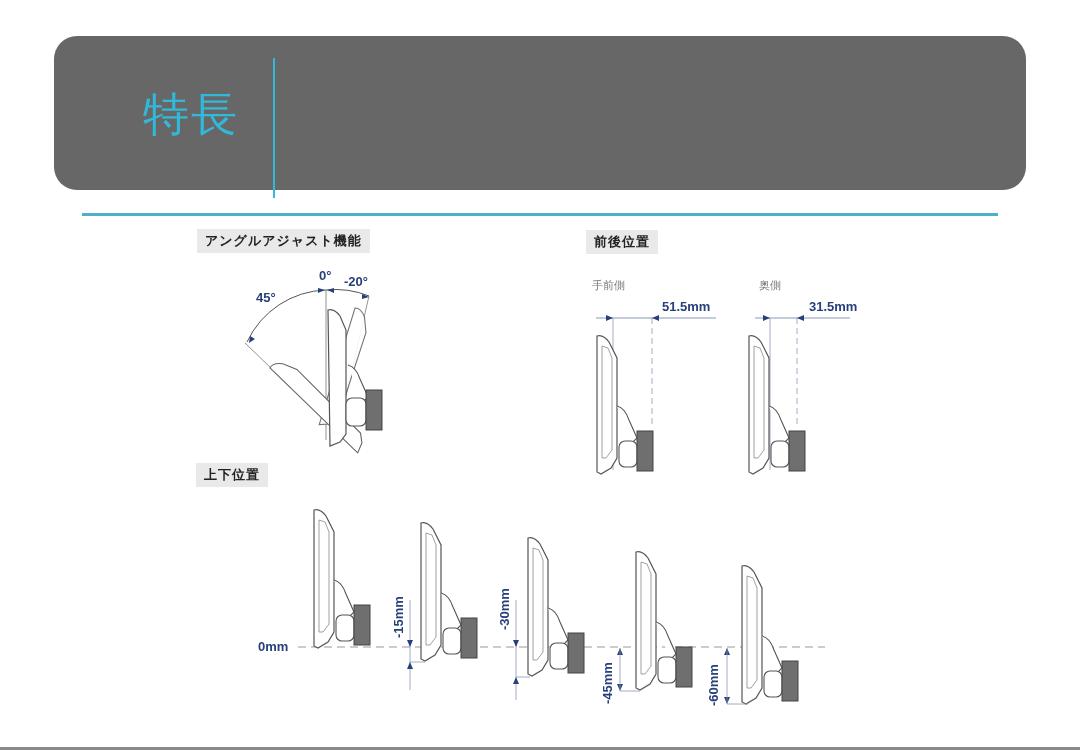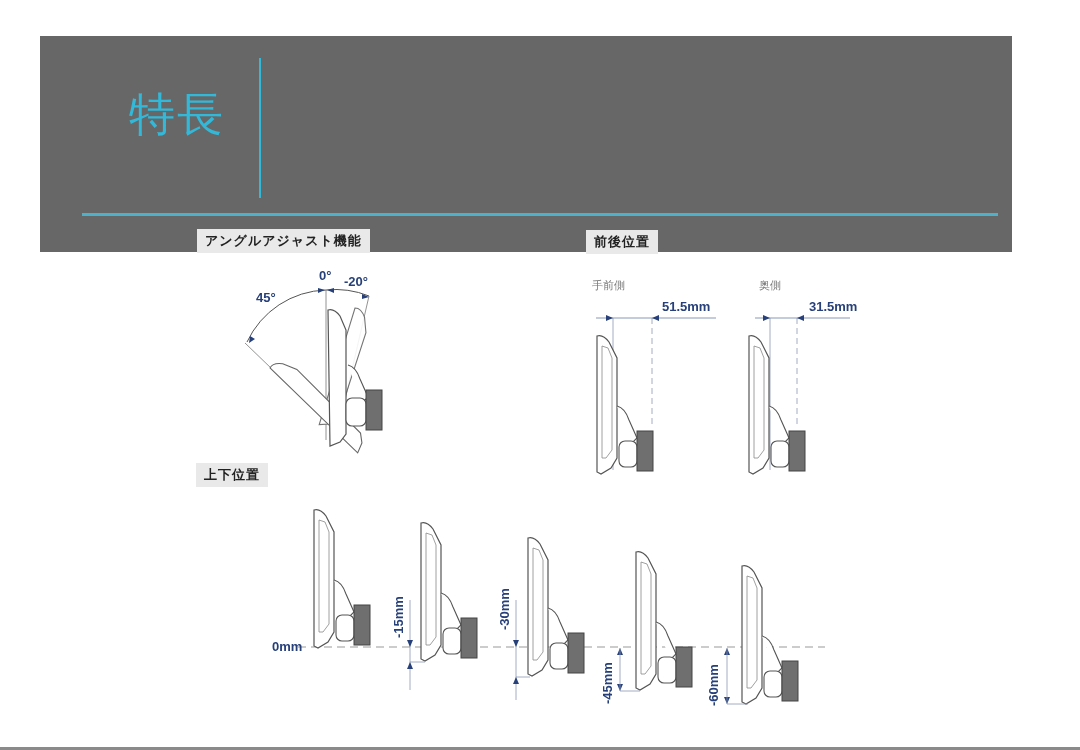--- a/index.html
+++ b/index.html
@@ -1,22 +1,23 @@
 <!DOCTYPE html>
 <html><head>
 <meta charset="utf-8">
 <style>
   html, body { margin: 0; padding: 0; }
   body {
     width: 1080px; height: 750px; background: #ffffff; position: relative; overflow: hidden;
     font-family: "DejaVu Sans", "Liberation Sans", sans-serif;
   }
   .banner {
-    position: absolute; left: 40px; top: 36px; width: 972px; height: 216px;
+    position: absolute; left: 54px; top: 36px; width: 972px; height: 154px;
     background: #686767;
+    border-radius: 23px;
   }
   .banner-title-jp {
     position: absolute; left: 62px; top: 50px; width: 150px; text-align: center;
     font-size: 46px; color: #32b8d8; letter-spacing: 2px; line-height: 56px;
   }
   .banner-title-en {
     position: absolute; left: 28px; top: 124px; width: 200px; text-align: center;
     font-family: "Liberation Sans", sans-serif;
     font-size: 29px; color: #32b8d8; letter-spacing: 0.5px;
   }
@@ -143,19 +144,19 @@
   </g>
 </svg>
 
 <div class="dim-label" style="left:319px; top:268px;">0°</div>
 <div class="dim-label" style="left:344px; top:274px;">-20°</div>
 <div class="dim-label" style="left:256px; top:290px;">45°</div>
 
 <div class="dim-label" style="left:662px; top:299px;">51.5mm</div>
 <div class="dim-label" style="left:809px; top:299px;">31.5mm</div>
 
-<div class="dim-label" style="left:258px; top:639px;margin-left:14px;">0mm</div>
+<div class="dim-label" style="left:258px; top:639px;">0mm</div>
 <div class="dim-label dim-v" style="left:391px; top:638px;">-15mm</div>
 <div class="dim-label dim-v" style="left:497px; top:630px;">-30mm</div>
 <div class="dim-label dim-v" style="left:600px; top:704px;">-45mm</div>
 <div class="dim-label dim-v" style="left:706px; top:706px;">-60mm</div>
 
 <div class="bottom-bar"></div>
 
 </body></html>

